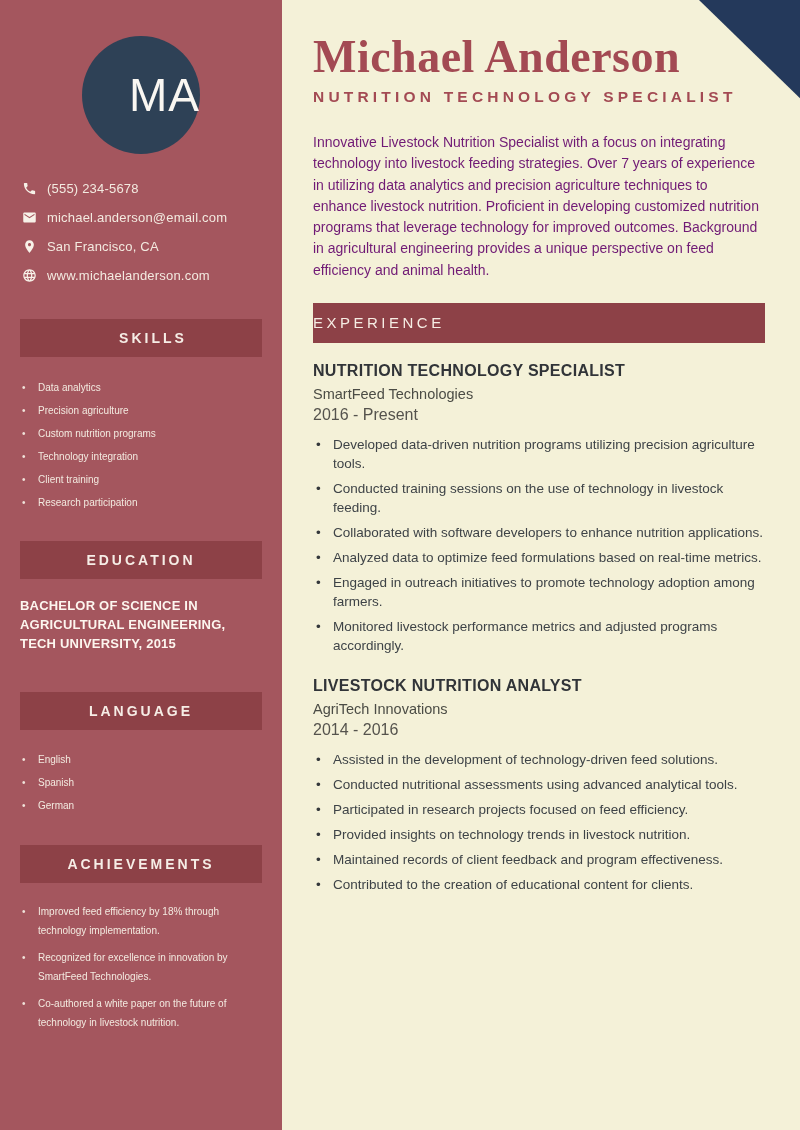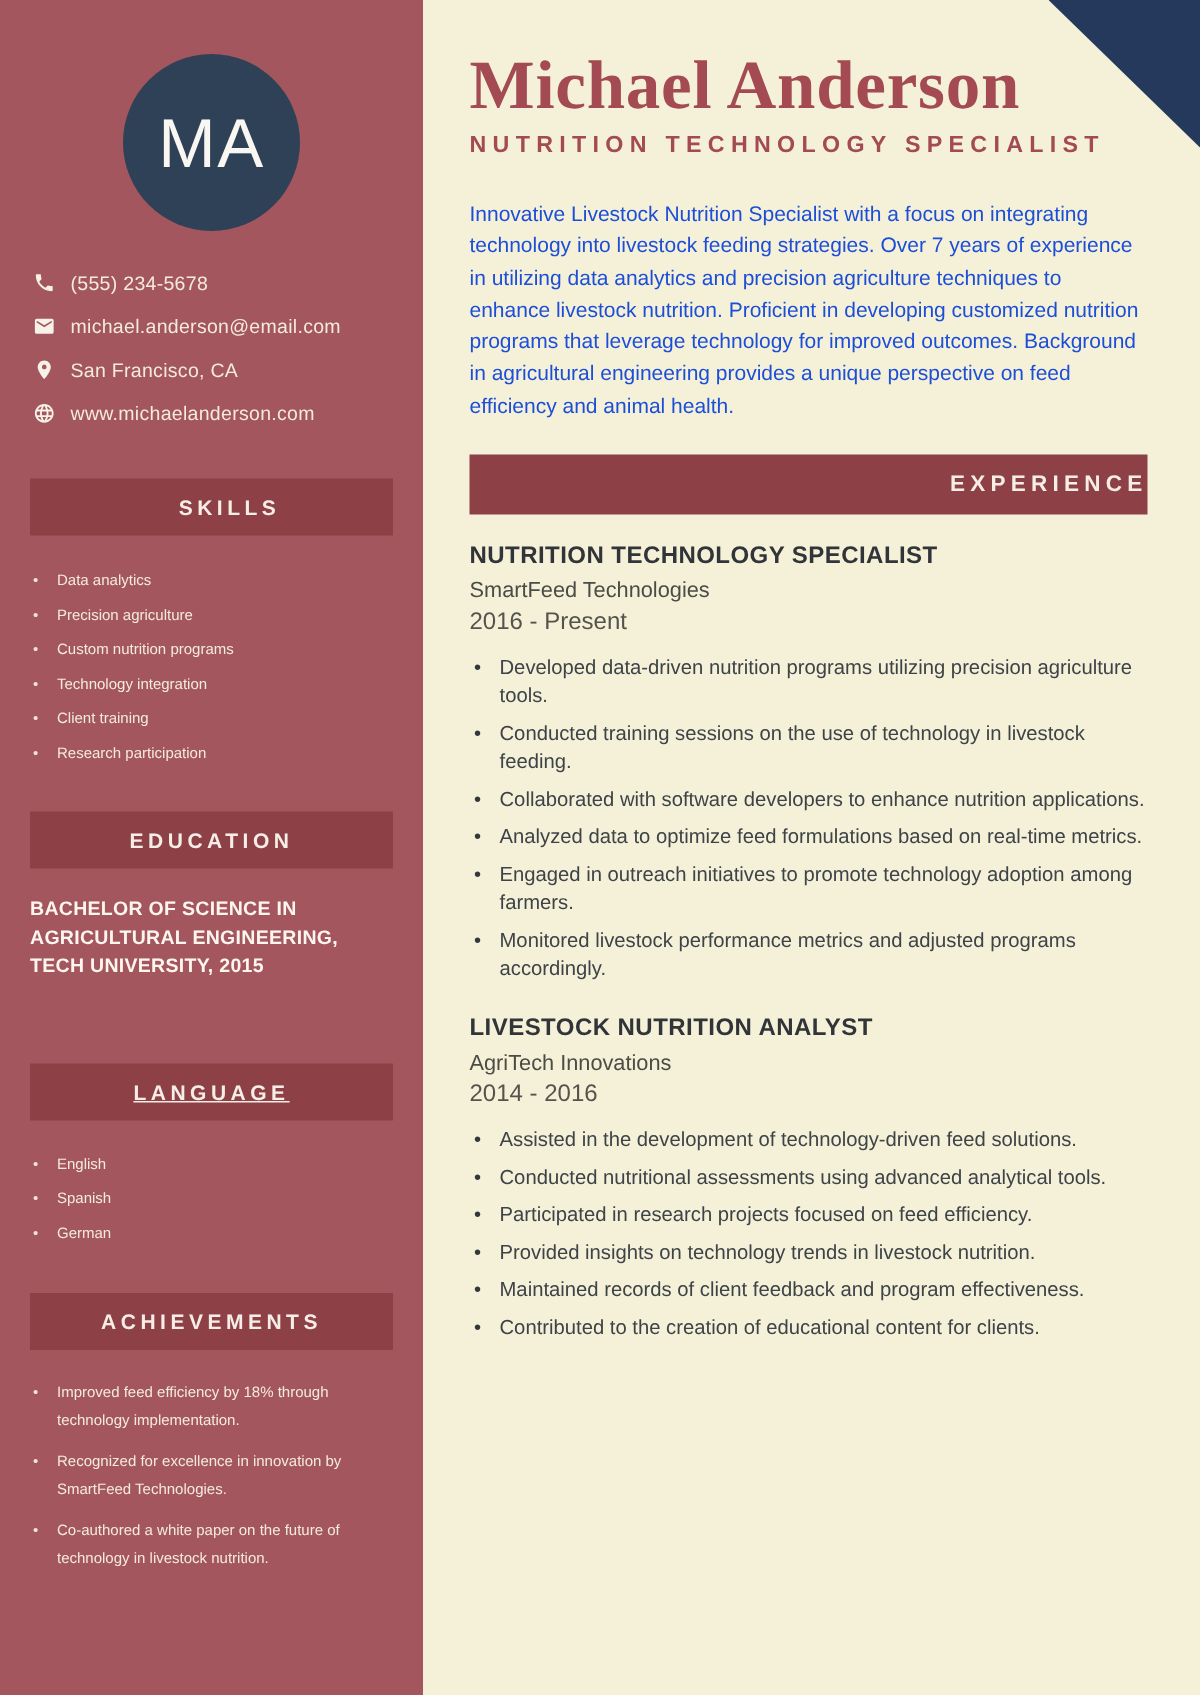--- a/index.html
+++ b/index.html
@@ -14,38 +14,38 @@
     font-family:"Liberation Sans", sans-serif; background:var(--cream);
     margin:0 auto;
   }
   
   .sidebar{
     position:absolute; left:0; top:0; width:282px; height:1130px;
     background:var(--sidebar); color:var(--light_text);
   }
   .avatar{
     width:118px; height:118px; border-radius:50%; background:var(--navy);
-    margin:36px auto 0; display:flex; align-items:center; justify-content:center;
+    margin:36px auto 0; display:flex; align-items:center; justify-content:flex-end;
   }
   .avatar span{
     color:#FAF7F2; font-size:46px; font-weight:500; letter-spacing:1px;
   }
   .contact{margin:26px 0 0 22px;}
   .contact-row{display:flex; align-items:center; margin-bottom:13px; min-height:16px;}
   .cicon{width:15px; height:15px; margin-right:10px; color:#F7F1E8; flex:0 0 15px;}
   .cicon svg{width:15px; height:15px; display:block;}
   .ctext{font-size:13px; color:var(--light_text); letter-spacing:.2px;}
   .sbanner{
     margin:0 20px; height:38px; line-height:38px; background:var(--banner);
     text-align:center; color:#F6EDE6; font-size:14px; font-weight:bold;
     letter-spacing:3px;
   }
   .sbanner.skills{margin-top:36px;padding-left:24px;}
   .sbanner.education{margin-top:30px;}
-  .sbanner.language{margin-top:56px;text-decoration:underline;}
+  .sbanner.language{margin-top:39px;}
   .sbanner.achievements{margin-top:31px;}
   ul.slist{list-style:none; margin:22px 24px 0 22px;}
   ul.slist li{
     position:relative; padding-left:16px; font-size:10px; line-height:17px;
     margin-bottom:6px; color:var(--light_text);
   }
   ul.slist li::before{content:"•"; position:absolute; left:0; top:0; color:#F0E3DA;}
   ul.slist.langs{margin-top:21px;}
   ul.slist.alist{margin-top:19px;}
   ul.slist.alist li{line-height:19px; margin-bottom:8px;}
@@ -65,27 +65,27 @@
   .content{position:relative; z-index:2;}
   h1.name{
     margin-top:30px; font-family:"Liberation Serif", serif; font-weight:bold;
     font-size:46px; line-height:54px; color:var(--accent_red); letter-spacing:.5px;
   }
   .role{
     margin-top:4px; font-size:15.5px; font-weight:bold; letter-spacing:4.2px;
     color:var(--accent_red); white-space:nowrap;
   }
   .summary{
-    margin-top:26px; font-size:14px; line-height:21.3px; color:#1d4ed8;
+    margin-top:26px; font-size:14px; line-height:21.3px; color:#701a75;
     width:452px;
   }
   .xbanner{
     margin-top:22px; width:452px; height:40px; line-height:40px;
-    background:var(--banner); text-align:right; color:#F6EDE4; font-size:15px;
-    font-weight:bold; letter-spacing:3.5px;
+    background:var(--banner); text-align:left; color:#F6EDE4; font-size:15px;
+    font-weight:normal; letter-spacing:3.5px;
   }
   .job h2{
     margin-top:17px; font-size:16px; line-height:22px; font-weight:bold;
     color:#313438; letter-spacing:.3px;
   }
   .job .company{margin-top:3px; font-size:14.5px; line-height:19px; color:#4B4C45;}
   .job .dates{margin-top:2px; font-size:16px; line-height:18px; color:#55534D;}
   ul.jlist{list-style:none; margin-top:11px; width:452px;}
   ul.jlist li{
     position:relative; padding-left:20px; font-size:13.5px; line-height:19px;

